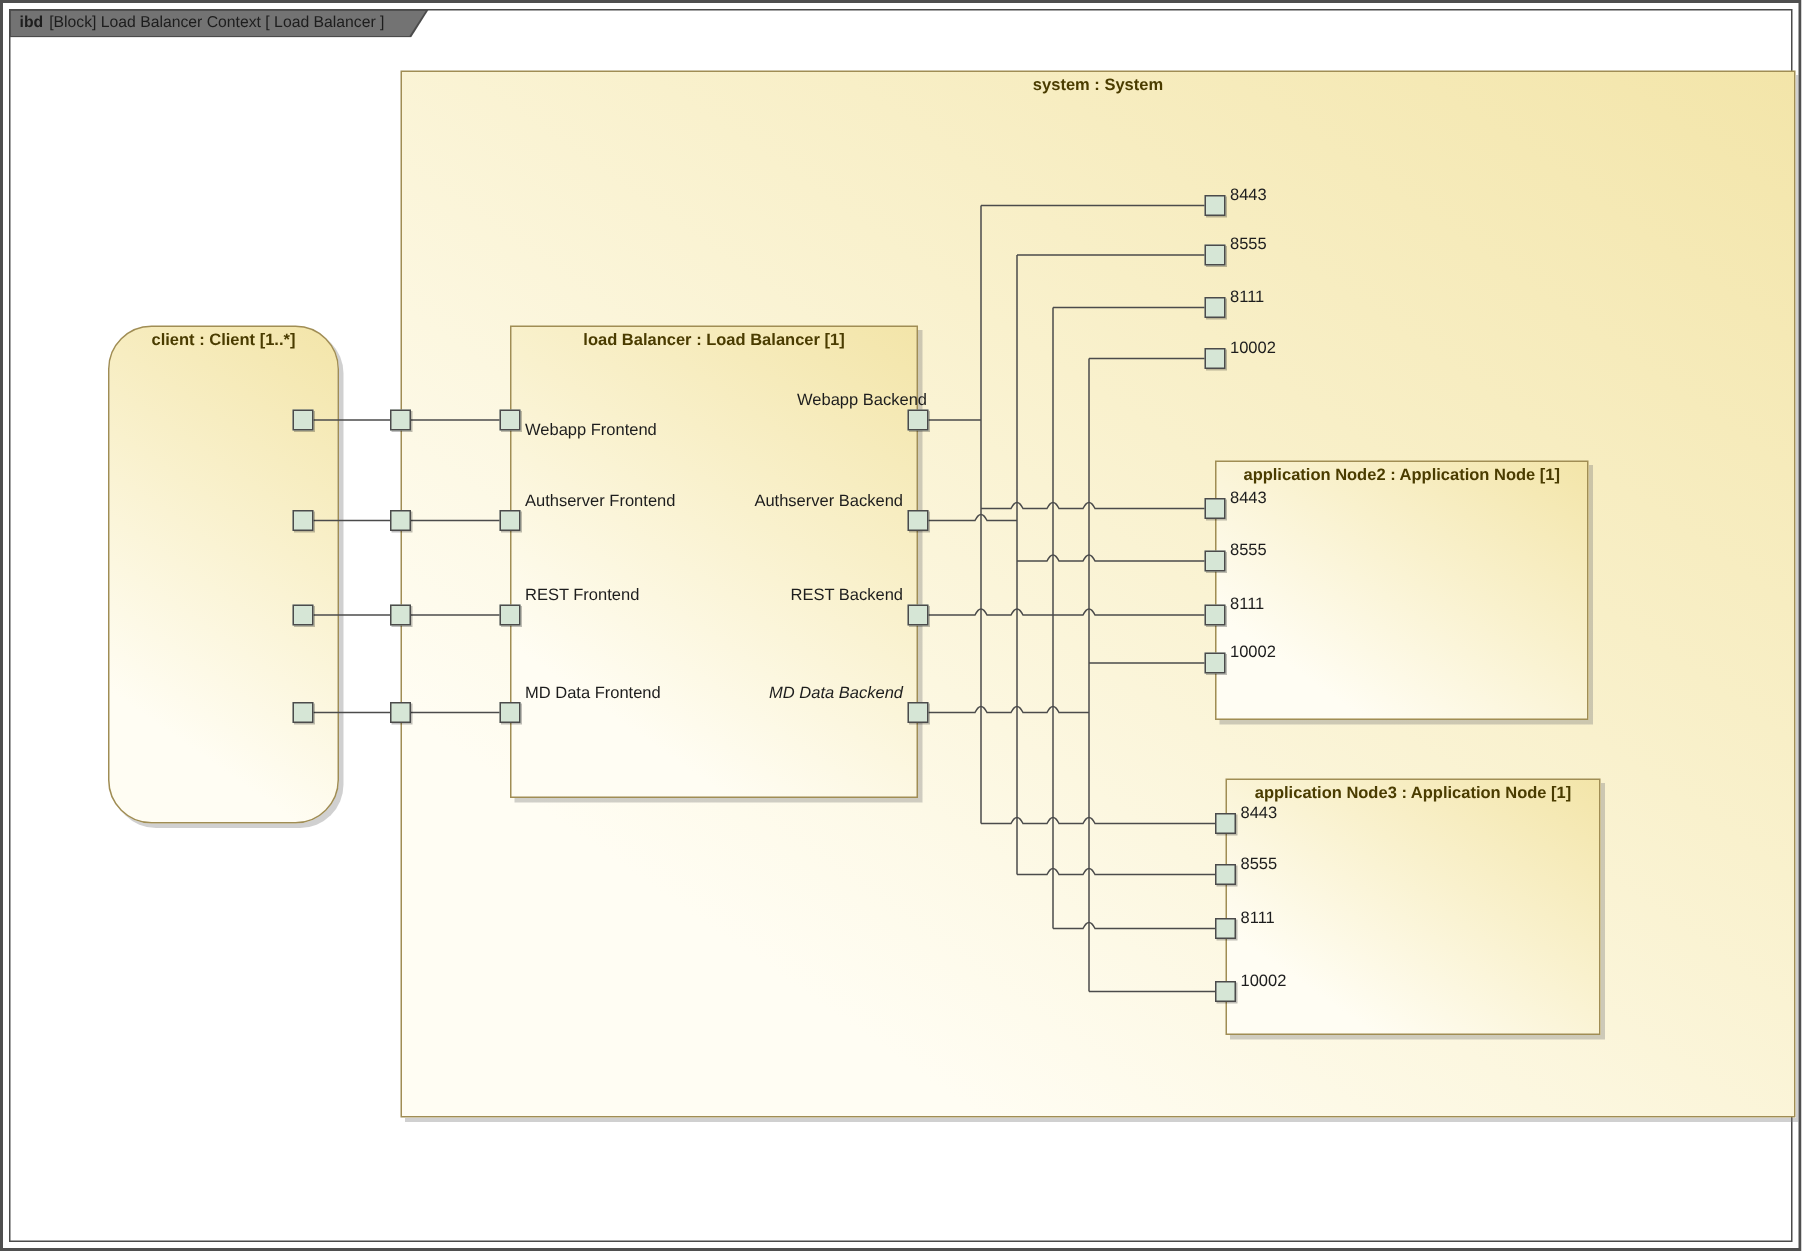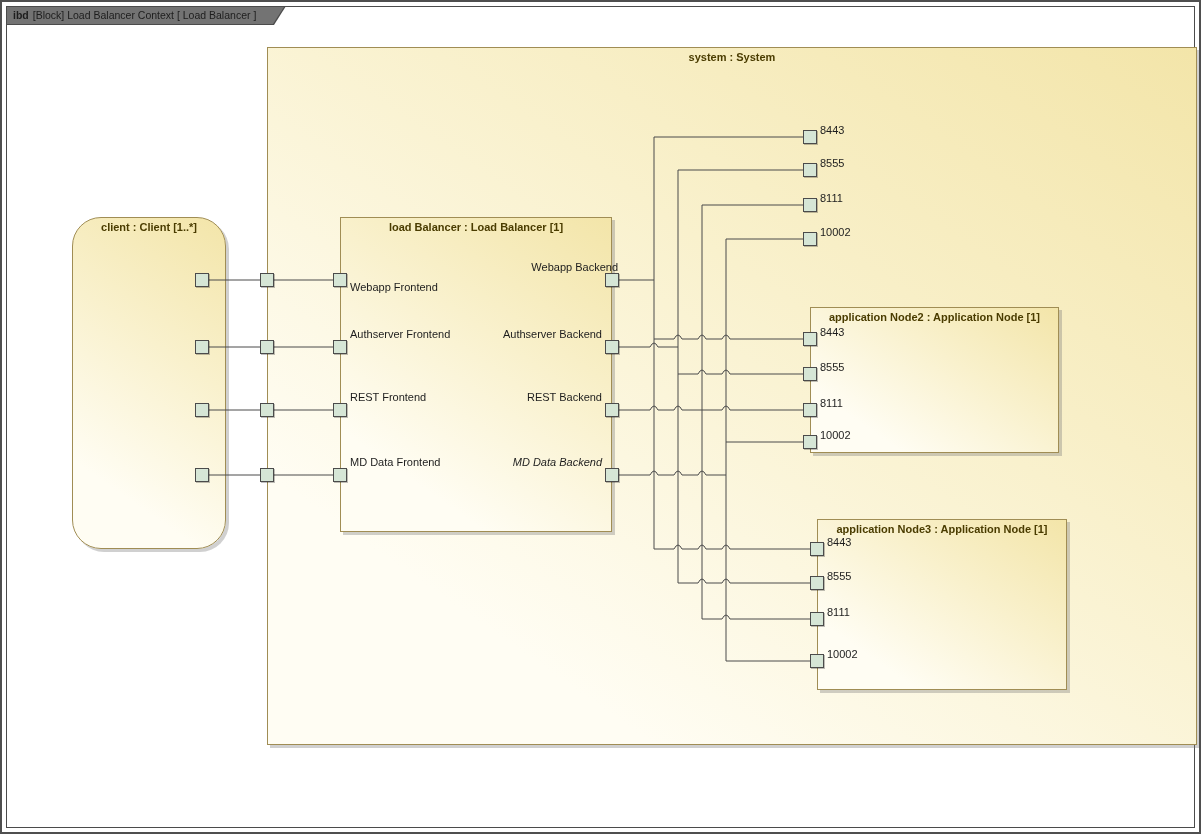--- a/index.html
+++ b/index.html
@@ -61,21 +61,21 @@
   </div>
 <div class="block" style="left: 265px; top: 45px; width: 930px; height: 698px;">
       <div class="block-title">system : System</div>
     </div>
     <div class="block" style="left: 70px; top: 215px; width: 154px; height: 332px; border-radius: 29px;">
       <div class="block-title">client : Client [1..*]</div>
     </div>
     <div class="block" style="left: 338px; top: 215px; width: 272px; height: 315px;">
       <div class="block-title">load Balancer : Load Balancer [1]</div>
     </div>
-    <div class="block" style="left: 808px; top: 305px; width: 249px; height: 146px;">
+    <div class="block" style="left: 808px; top: 305px; width: 249px; height: 173px;">
       <div class="block-title">application Node2 : Application Node [1]</div>
     </div>
     <div class="block" style="left: 815px; top: 517px; width: 250px; height: 171px;">
       <div class="block-title">application Node3 : Application Node [1]</div>
     </div>
     <svg width="1201" height="834" class="connectors">
       <path d="M 200 278 L 338 278" fill="none" stroke="#4b4b4b" stroke-width="1"></path>
       <path d="M 200 345 L 338 345" fill="none" stroke="#4b4b4b" stroke-width="1"></path>
       <path d="M 200 408 L 338 408" fill="none" stroke="#4b4b4b" stroke-width="1"></path>
       <path d="M 200 473 L 338 473" fill="none" stroke="#4b4b4b" stroke-width="1"></path>

